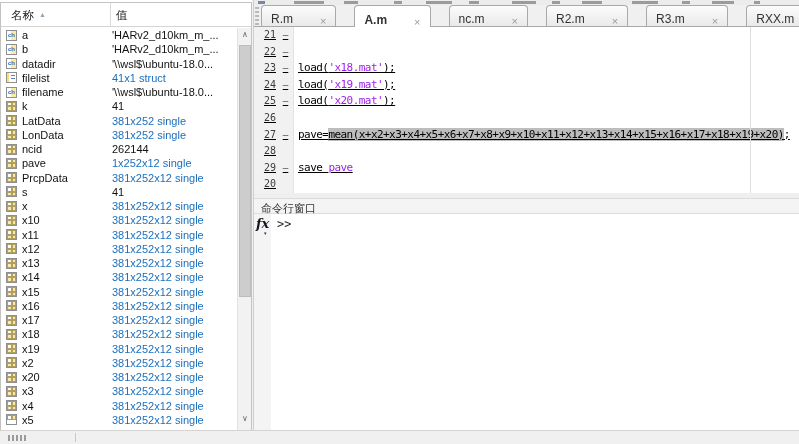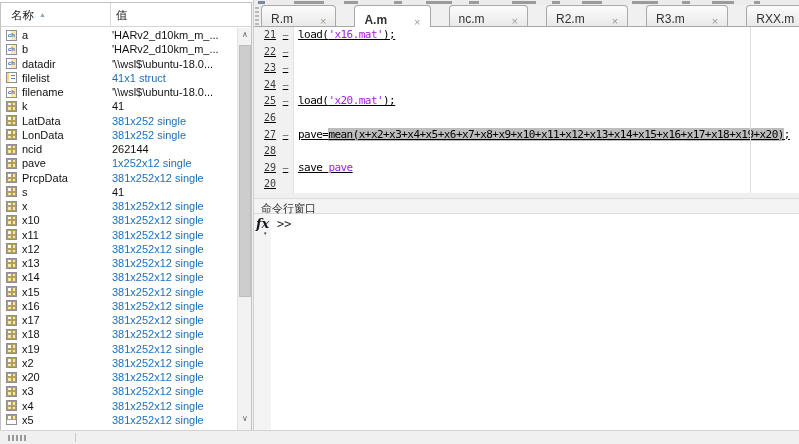--- a/index.html
+++ b/index.html
@@ -418,24 +418,24 @@
       </div>
       <div class="tab">
         <span>Untitled.m</span>
         <span class="tab-close">×</span>
       </div>
       <div class="tab plus">+</div>
   </div>
 
   <div class="editor">
 
-    <div class="code-line"><span class="lnum">21</span><span class="ldash">–</span><span class="lcode"><span class="">load(</span><span class="tok-string">'x16.mat'</span><span class="">);</span></span></div>
+    <div class="code-line"><span class="lnum">21</span><span class="ldash">–</span></div>
       <div class="code-line"><span class="lnum">22</span><span class="ldash">–</span></div>
-      <div class="code-line"><span class="lnum">23</span><span class="ldash">–</span></div>
-      <div class="code-line"><span class="lnum">24</span><span class="ldash">–</span></div>
+      <div class="code-line"><span class="lnum">23</span><span class="ldash">–</span><span class="lcode"><span class="">load(</span><span class="tok-string">'x18.mat'</span><span class="">);</span></span></div>
+      <div class="code-line"><span class="lnum">24</span><span class="ldash">–</span><span class="lcode"><span class="">load(</span><span class="tok-string">'x19.mat'</span><span class="">);</span></span></div>
       <div class="code-line"><span class="lnum">25</span><span class="ldash">–</span><span class="lcode"><span class="">load(</span><span class="tok-string">'x20.mat'</span><span class="">);</span></span></div>
       <div class="code-line"><span class="lnum">26</span><span class="ldash"></span><span class="lcode"></span></div>
       <div class="code-line"><span class="lnum">27</span><span class="ldash">–</span><span class="lcode"><span class="">pave=</span><span class="tok-selected">mean(x+x2+x3+x4+x5+x6+x7+x8+x9+x10+x11+x12+x13+x14+x15+x16+x17+x18+x19+x20)</span><span class="">;</span></span></div>
       <div class="code-line"><span class="lnum">28</span><span class="ldash"></span><span class="lcode"></span></div>
       <div class="code-line"><span class="lnum">29</span><span class="ldash">–</span><span class="lcode"><span class="">save </span><span class="tok-string">pave</span></span></div>
       <div class="code-line"><span class="lnum">20</span><span class="ldash"></span><span class="lcode"></span></div>
       <div class="margin-line"></div>
   </div>
 
   <div class="split"></div>

